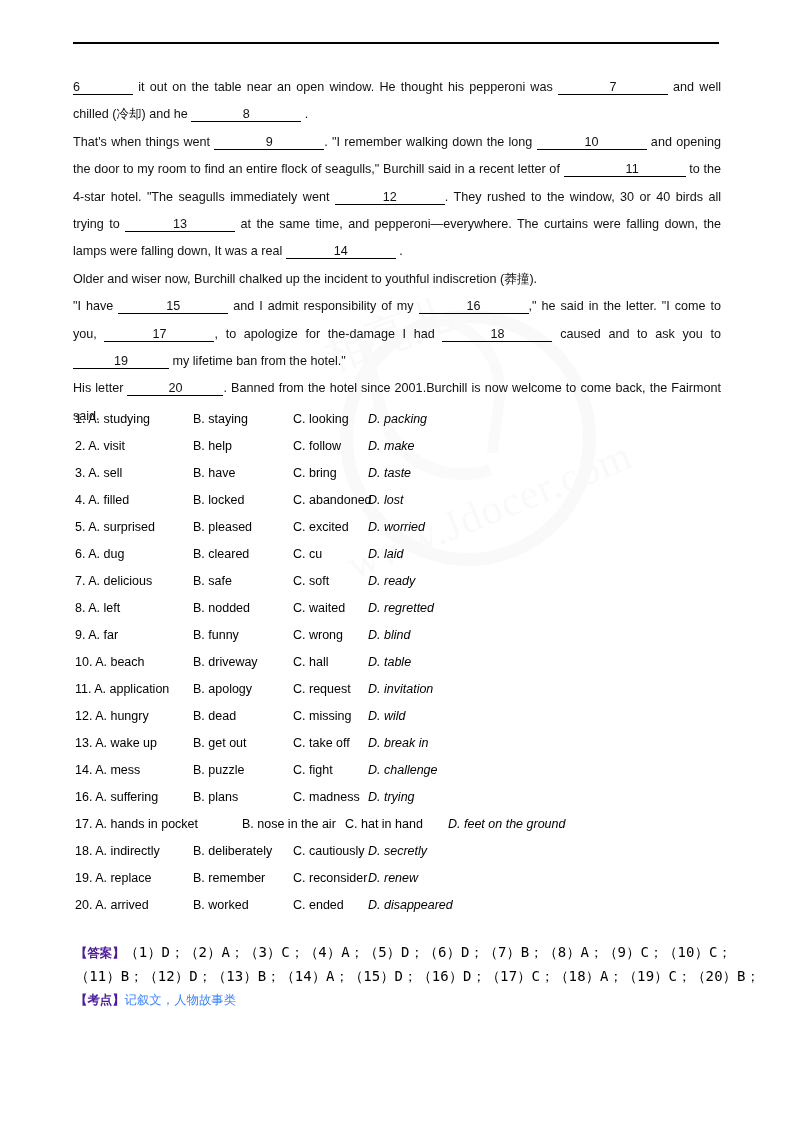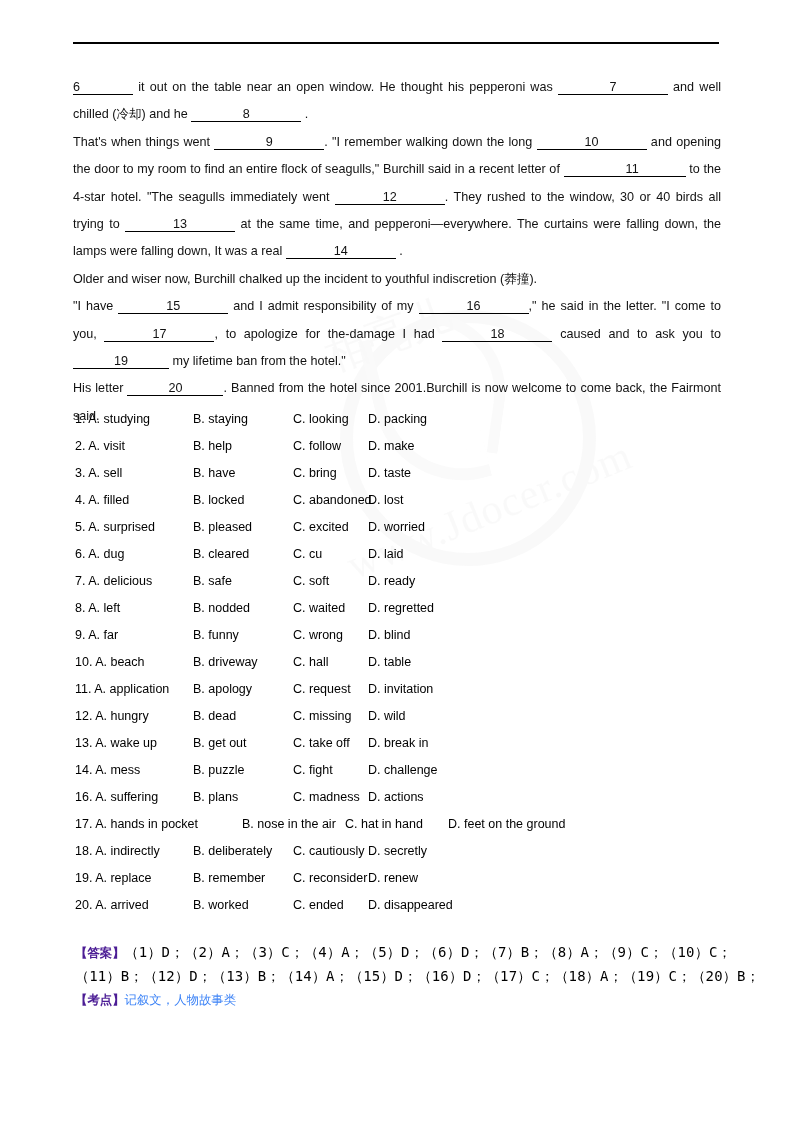--- a/index.html
+++ b/index.html
@@ -138,21 +138,21 @@
   }
   .opt-row {
     display: flex;
     height: 27px;
     align-items: center;
     white-space: nowrap;
   }
   .opt-a { width: 118px; flex: 0 0 118px; }
   .opt-b { width: 100px; flex: 0 0 100px; }
   .opt-c { width:  75px; flex: 0 0  75px; }
-  .opt-d { flex: 0 0 auto; }
+  .opt-d { flex: 0 0 auto; font-style: italic; }
   .opt-row.wide .opt-a { width: 122px; flex: 0 0 122px; }
   .opt-row.wide .opt-b { width: 103px; flex: 0 0 103px; padding-left: 45px; }
   .opt-row.wide .opt-c { width: 103px; flex: 0 0 103px; }
 
   
   .answers {
     position: absolute;
     left: 75px;
     top: 941px;
     width: 650px;
@@ -291,21 +291,21 @@
       <div class="opt-row">
         <span class="opt-a">14. A. mess</span>
         <span class="opt-b">B. puzzle</span>
         <span class="opt-c">C. fight</span>
         <span class="opt-d">D. challenge</span>
       </div>
       <div class="opt-row">
         <span class="opt-a">16. A. suffering</span>
         <span class="opt-b">B. plans</span>
         <span class="opt-c">C. madness</span>
-        <span class="opt-d">D. actions</span>
+        <span class="opt-d">D. trying</span>
       </div>
       <div class="opt-row wide">
         <span class="opt-a">17. A. hands in pocket</span>
         <span class="opt-b">B. nose in the air</span>
         <span class="opt-c">C. hat in hand</span>
         <span class="opt-d">D. feet on the ground</span>
       </div>
       <div class="opt-row">
         <span class="opt-a">18. A. indirectly</span>
         <span class="opt-b">B. deliberately</span>

